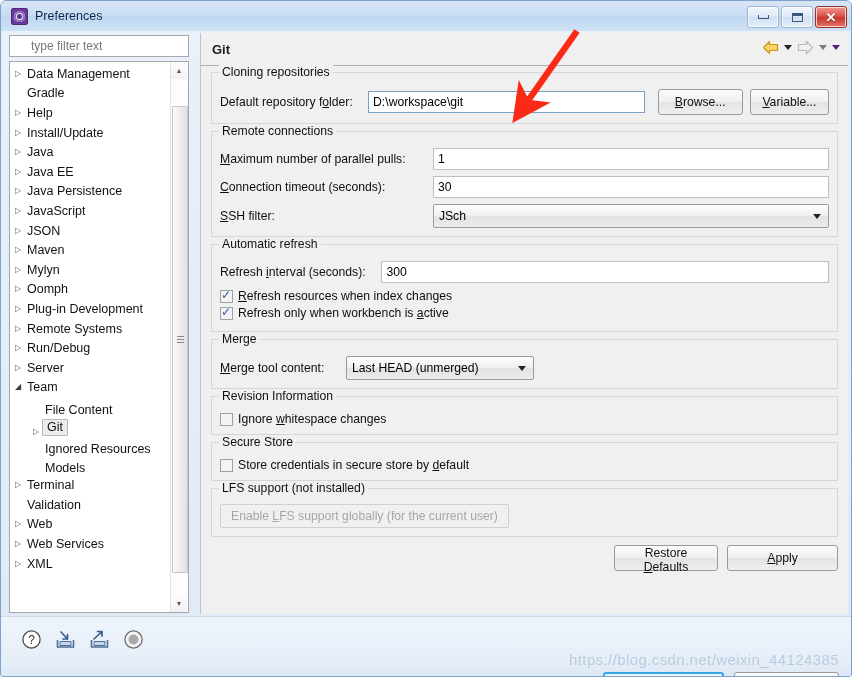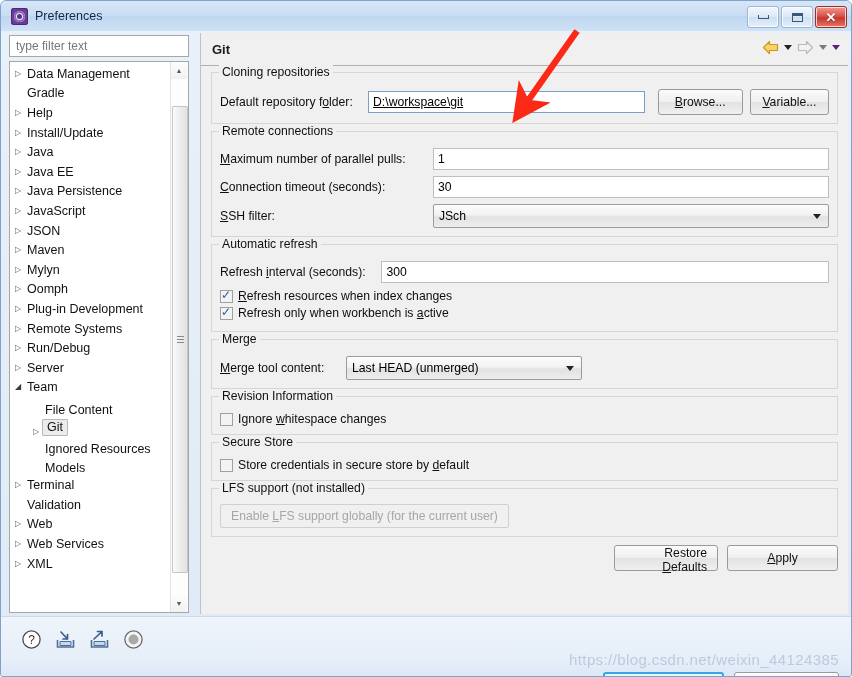--- a/index.html
+++ b/index.html
@@ -115,21 +115,21 @@
   .filterbox {
     position: absolute;
     left: 0; top: 0;
     width: 180px; height: 22px;
     box-sizing: border-box;
     border: 1px solid #a7a6aa;
     background: #fff;
     font-family: "Liberation Sans", sans-serif;
     font-size: 12px;
     color: #4d7c0f;
-    padding: 0 6px;
+    padding: 0 21px;
     outline: none;
   }
   .filterbox::placeholder { color: #777; opacity: 1; }
   .treewrap {
     position: absolute;
     left: 0; top: 26px;
     width: 180px; height: 552px;
     box-sizing: border-box;
     border: 1px solid #a7a6aa;
     background: #fff;
@@ -613,21 +613,21 @@
       </div>
 
       <div class="pagecontent">
 
         <div class="group">
           <div class="glabel">Cloning repositories</div>
           <div class="frow" style="margin-top:2px;">
             <span class="flabel" style="width:150px;">
               <span>Default repository f</span><u>o</u><span>lder:</span>
             </span>
-            <input class="tinput" style="width: 280px; text-decoration: underline;" value="D:\workspace\git">
+            <input class="tinput" style="width: 280px;" value="D:\workspace\git">
             <button class="btn" style="margin-left:13px;width:86px;">
               <u>B</u><span>rowse...</span>
             </button>
             <button class="btn" style="margin-left:7px;width:80px;">
               <u>V</u><span>ariable...</span>
             </button>
           </div>
         </div>
 
         <div class="group">
@@ -678,21 +678,21 @@
             </span>
           </div>
         </div>
 
         <div class="group">
           <div class="glabel">Merge</div>
           <div class="frow" style="margin-top:2px;">
             <span class="flabel" style="width:126px;">
               <u>M</u><span>erge tool content:</span>
             </span>
-            <div class="combo" style="width:236px;">
+            <div class="combo" style="width:188px;">
               <span class="cv">Last HEAD (unmerged)</span>
               <span class="cbtn">
                   <span class="caret"></span>
                 </span>
             </div>
           </div>
         </div>
 
         <div class="group">
           <div class="glabel">Revision Information</div>
@@ -715,21 +715,21 @@
         </div>
 
         <div class="group">
           <div class="glabel">LFS support (not installed)</div>
           <button class="btn disabled" style="margin-top:1px;">
             <span>Enable </span><u>L</u><span>FS support globally (for the current user)</span>
           </button>
         </div>
 
         <div class="applyrow">
-          <button class="btn" style="width:104px;text-align:right;">
+          <button class="btn" style="width:104px;">
             <span>Restore </span><u>D</u><span>efaults</span>
           </button>
           <button class="btn" style="width:111px;">
             <u>A</u><span>pply</span>
           </button>
         </div>
 
       </div>
     </div>
   </div>

